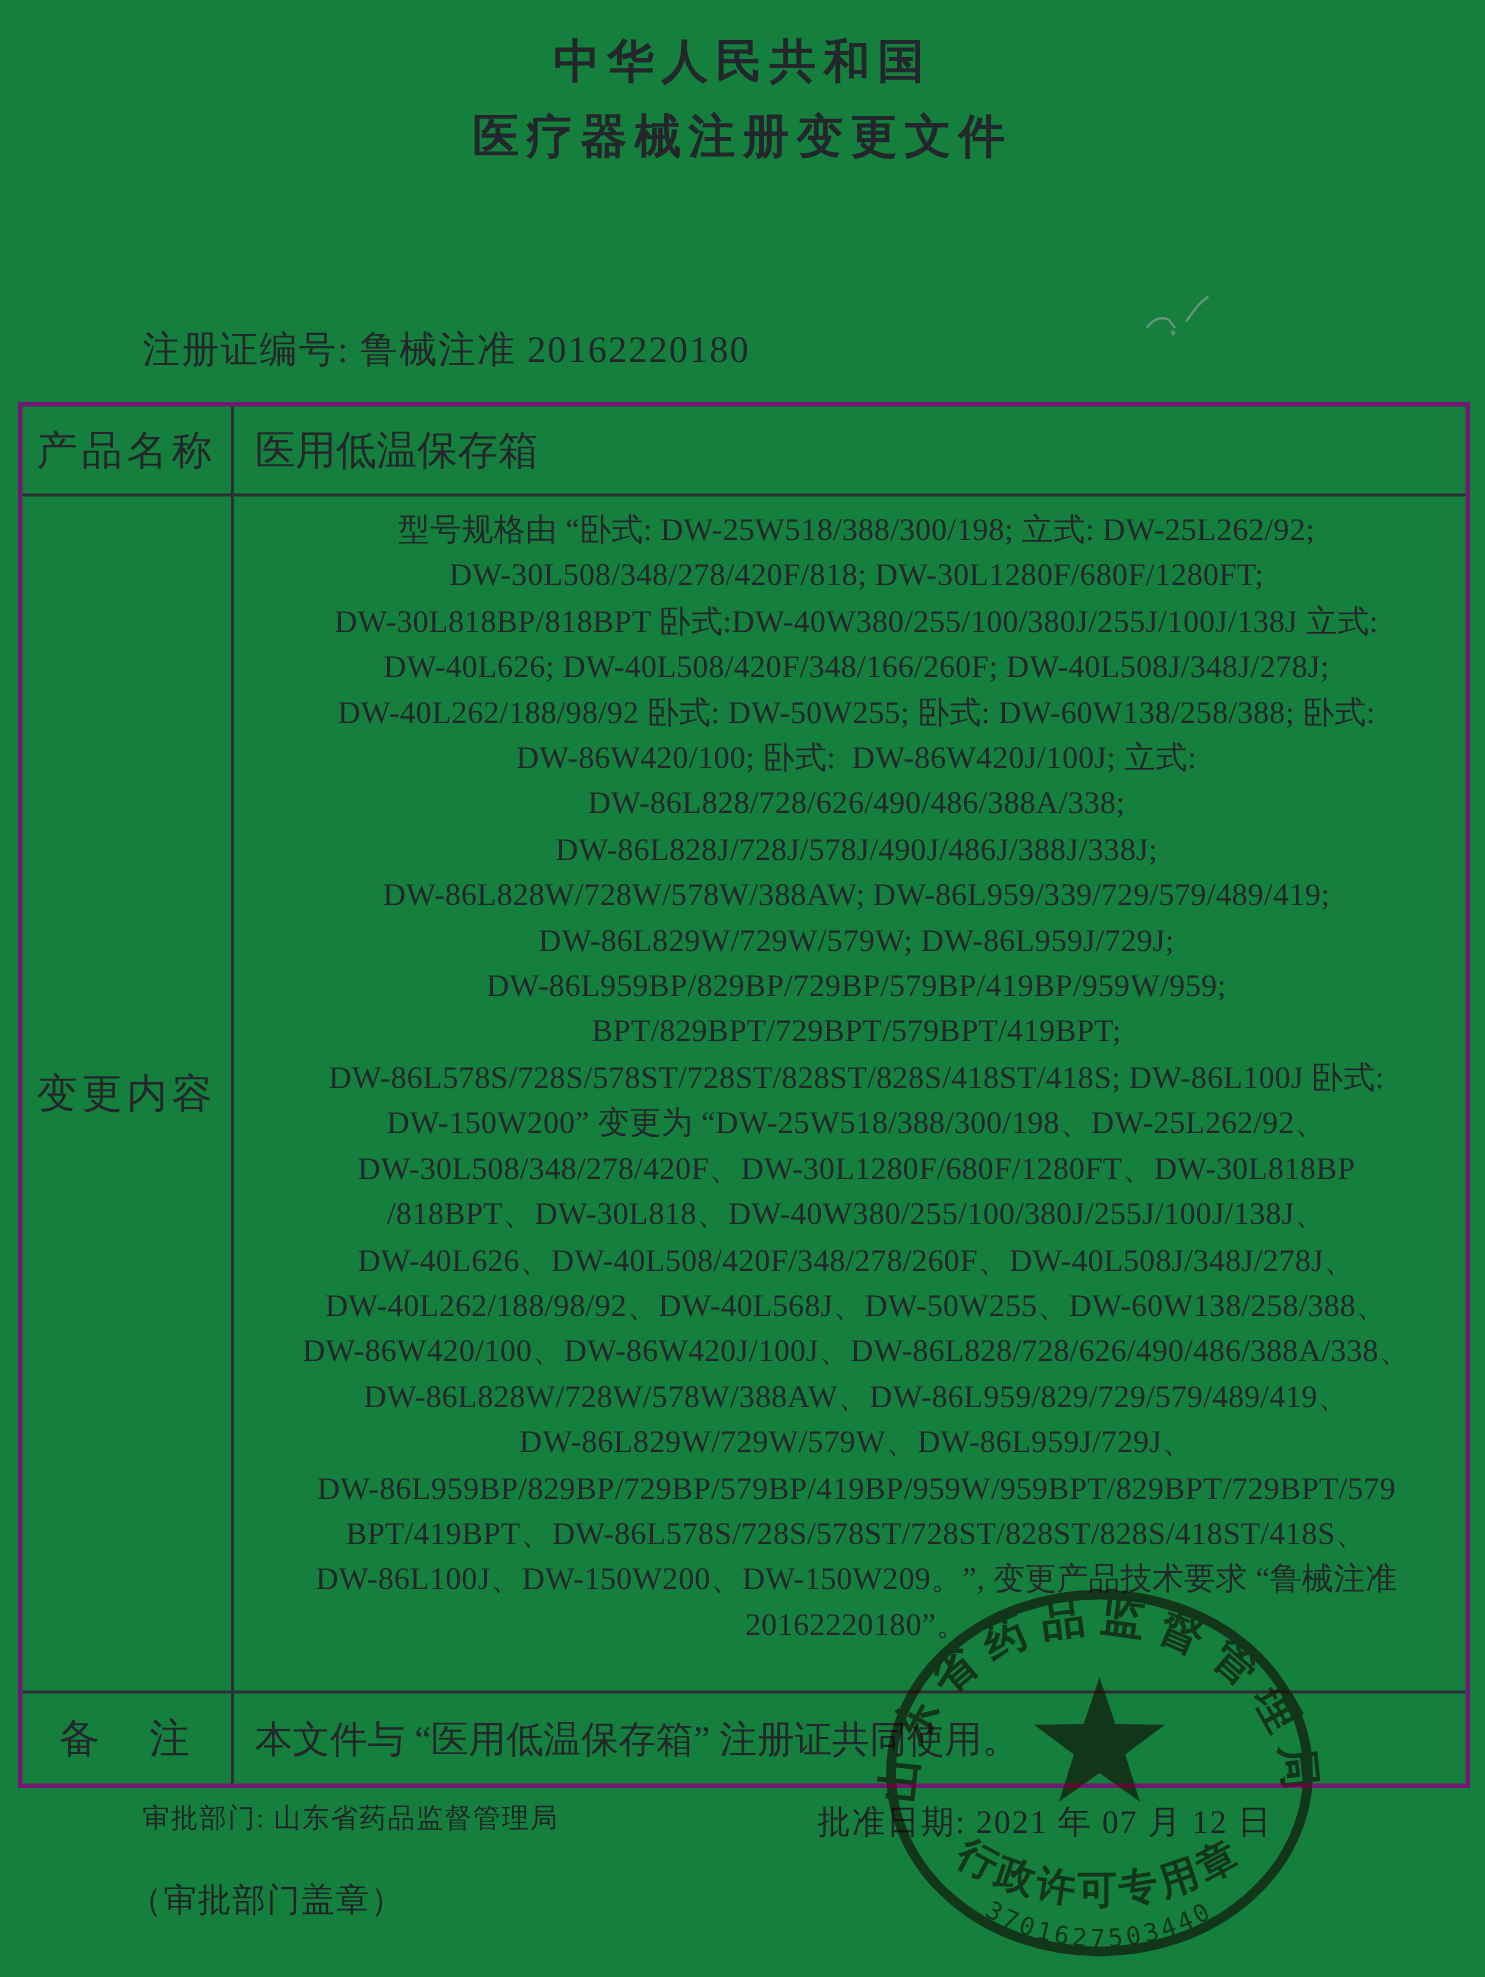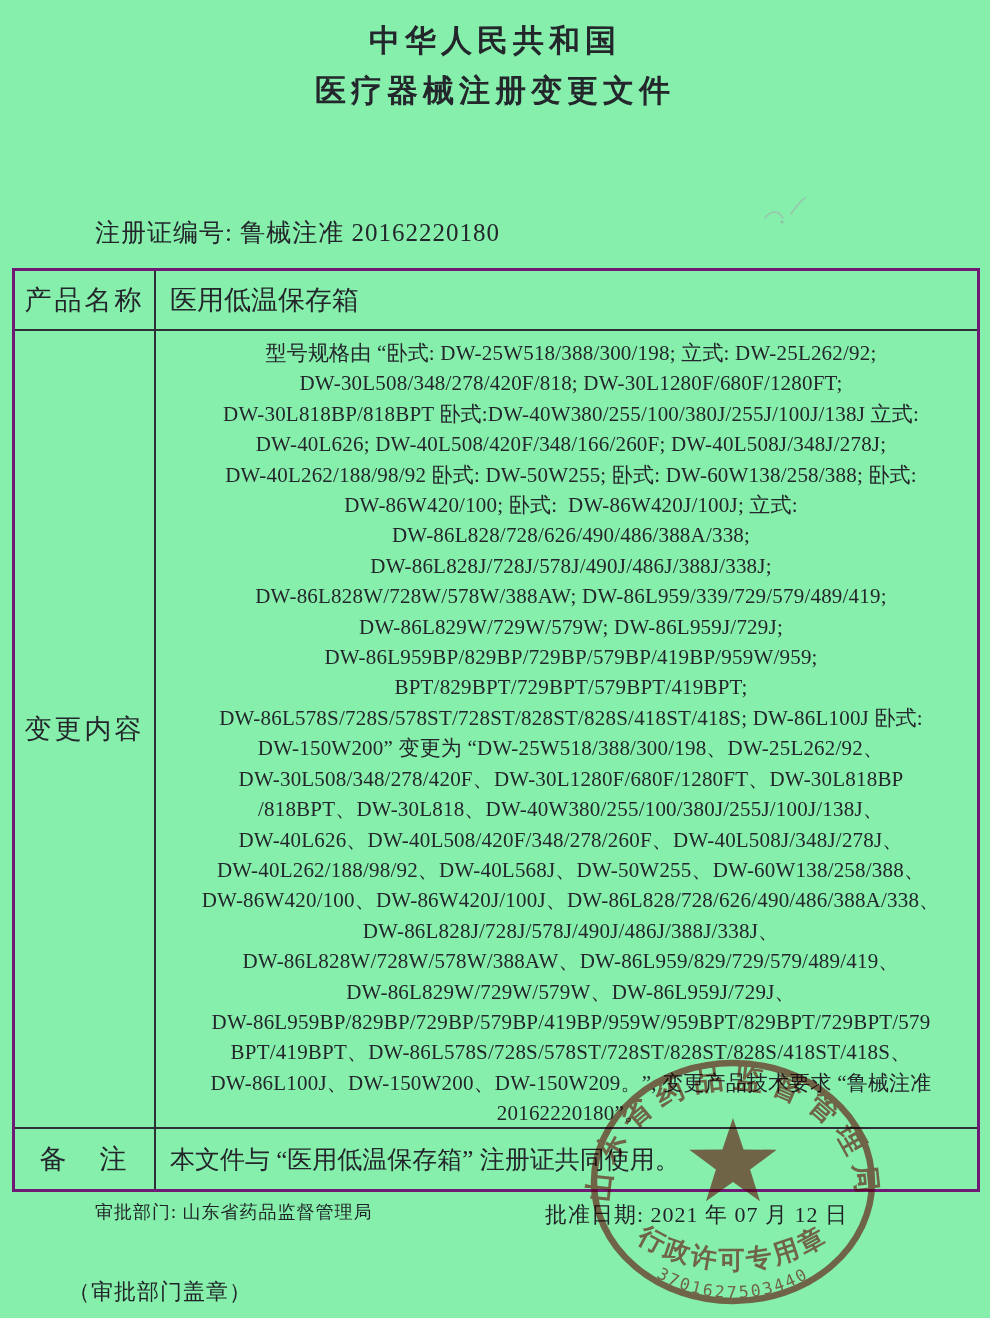--- a/index.html
+++ b/index.html
@@ -1,20 +1,20 @@
 <!DOCTYPE html>
 <html><head>
 <meta charset="utf-8">
 <style>
   html, body { margin: 0; padding: 0; background: #ffffff; }
   .page {
     position: relative;
     width: 990px;
     height: 1318px;
-    background: #86efac;
+    background: #15803d;
     overflow: hidden;
     font-family: "Liberation Serif", "DejaVu Serif", serif;
     color: #1f2226;
   }
   .doc-title {
     position: absolute;
     left: 0; width: 100%;
     text-align: center;
     font-size: 31px;
     font-weight: bold;
@@ -87,24 +87,23 @@
     letter-spacing: 1px;
   }
   .footer-date {
     position: absolute;
     left: 545px; top: 1200px;
     font-size: 22px;
     letter-spacing: 1px;
   }
   .footer-seal-note {
     position: absolute;
-    left: 68px; top: 1252px;
+    left: 86px; top: 1252px;
     font-size: 22px;
     letter-spacing: 1px;
-    margin-top: 25px;
   }
   
   .seal {
     position: absolute;
     left: 583px; top: 1052px;
     width: 300px; height: 266px;
     mix-blend-mode: multiply;
     pointer-events: none;
   }
 </style>
@@ -142,21 +141,20 @@
       <div class="content-line">DW-86L829W/729W/579W; DW-86L959J/729J;</div>
       <div class="content-line">DW-86L959BP/829BP/729BP/579BP/419BP/959W/959;</div>
       <div class="content-line">BPT/829BPT/729BPT/579BPT/419BPT;</div>
       <div class="content-line">DW-86L578S/728S/578ST/728ST/828ST/828S/418ST/418S; DW-86L100J 卧式:</div>
       <div class="content-line">DW-150W200” 变更为 “DW-25W518/388/300/198、DW-25L262/92、</div>
       <div class="content-line">DW-30L508/348/278/420F、DW-30L1280F/680F/1280FT、DW-30L818BP</div>
       <div class="content-line">/818BPT、DW-30L818、DW-40W380/255/100/380J/255J/100J/138J、</div>
       <div class="content-line">DW-40L626、DW-40L508/420F/348/278/260F、DW-40L508J/348J/278J、</div>
       <div class="content-line">DW-40L262/188/98/92、DW-40L568J、DW-50W255、DW-60W138/258/388、</div>
       <div class="content-line">DW-86W420/100、DW-86W420J/100J、DW-86L828/728/626/490/486/388A/338、</div>
-      <div class="content-line">DW-86L828J/728J/578J/490J/486J/388J/338J、</div>
       <div class="content-line">DW-86L828W/728W/578W/388AW、DW-86L959/829/729/579/489/419、</div>
       <div class="content-line">DW-86L829W/729W/579W、DW-86L959J/729J、</div>
       <div class="content-line">DW-86L959BP/829BP/729BP/579BP/419BP/959W/959BPT/829BPT/729BPT/579</div>
       <div class="content-line">BPT/419BPT、DW-86L578S/728S/578ST/728ST/828ST/828S/418ST/418S、</div>
       <div class="content-line">DW-86L100J、DW-150W200、DW-150W209。”, 变更产品技术要求 “鲁械注准</div>
       <div class="content-line">20162220180”。</div>
     </div>
 
     <div class="cell cell-label">备　注</div>
     <div class="cell cell-value cell-remark">本文件与 “医用低温保存箱” 注册证共同使用。</div>

